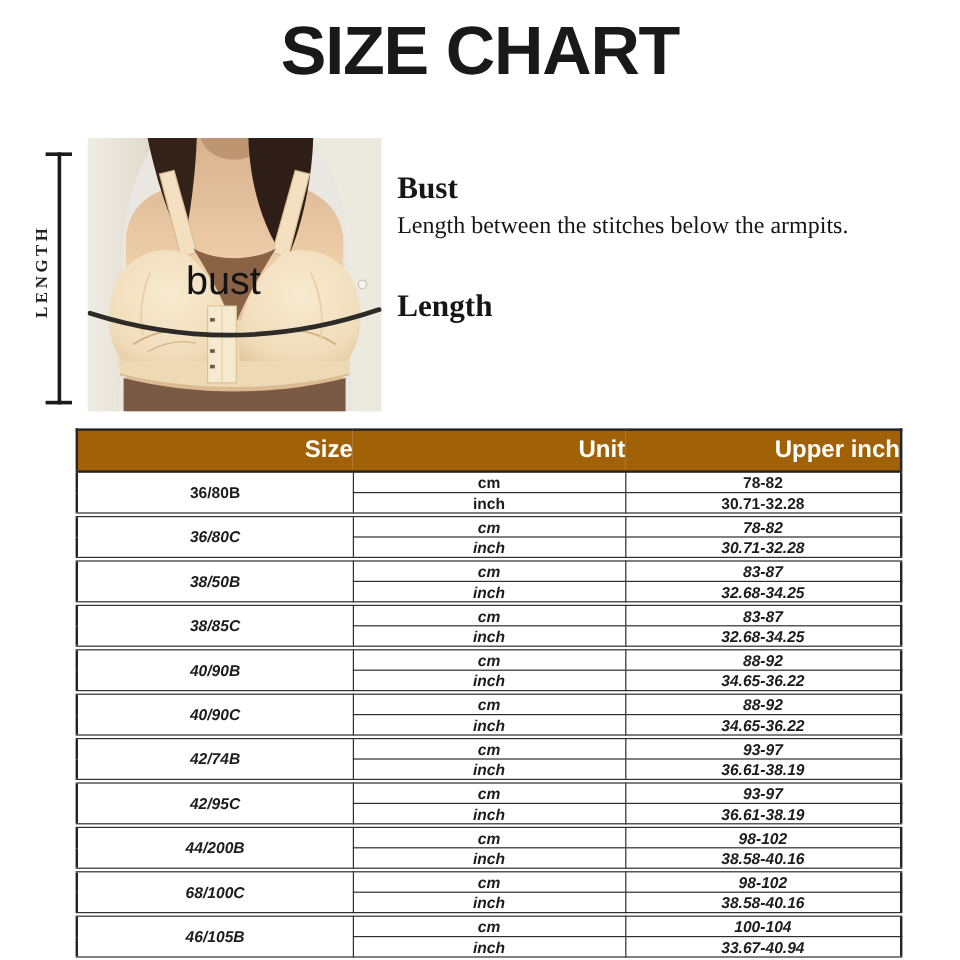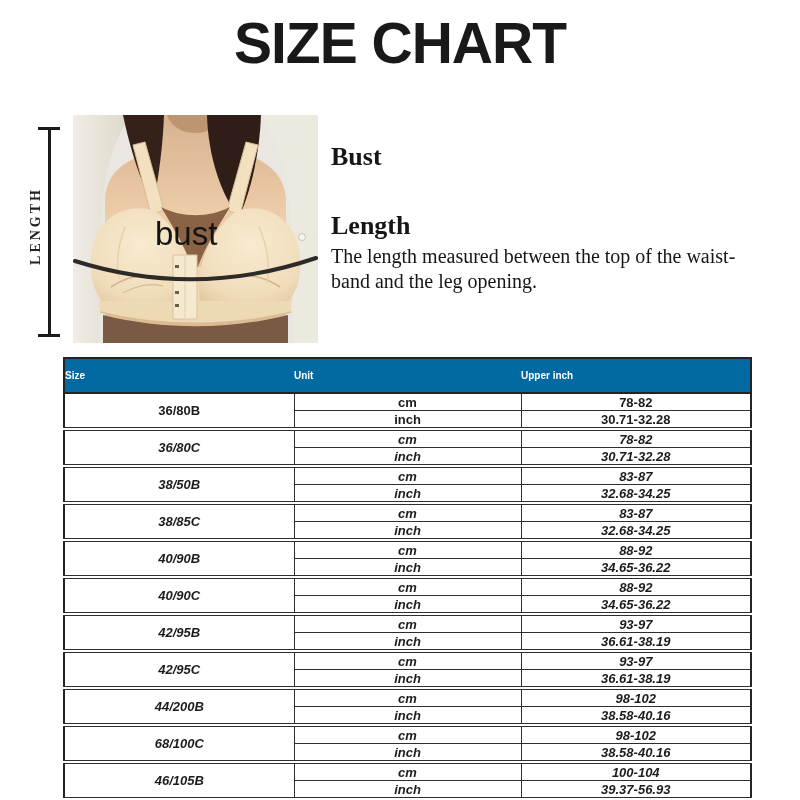--- a/index.html
+++ b/index.html
@@ -42,22 +42,22 @@
   .desc-heading { font-size: 26px; font-weight: 700; margin: 0; line-height: 1.1; }
   .desc-body   { font-size: 20px; margin: 4px 0 0 0; line-height: 25px; white-space: pre-line; }
   .desc-block + .desc-block { margin-top: 40px; }
   
   .size-table {
     position: absolute; left: 63px; top: 357px;
     border-collapse: collapse; table-layout: fixed;
     width: 687px; font-family: "Liberation Sans", sans-serif;
   }
   .size-table th {
-    background: #0369a1; color: #ffffff; font-size: 10px; font-weight: 700;
-    height: 33px; text-align: left; padding: 0;
+    background: #a16207; color: #ffffff; font-size: 20px; font-weight: 700;
+    height: 33px; text-align: right; padding: 0;
   }
   .size-table td {
     border: 1px solid #2e2e2e; height: 16px; padding: 0;
     text-align: center; font-size: 13px; font-weight: 700; color: #1c1c1c;
     background: #ffffff;
   }
   .size-table { border: 2px solid #242424; }
   .size-table thead { border-bottom: 2px solid #242424; }
   .size-table tbody + tbody { border-top: 4px double #2e2e2e; font-style: italic; }
 </style>
@@ -119,25 +119,24 @@
       <rect x="102" y="176" width="4" height="3" fill="#6e5b43"></rect>
       <rect x="102" y="189" width="4" height="3" fill="#6e5b43"></rect>
       <text x="82" y="130" font-family="Liberation Sans, sans-serif" font-size="33" fill="#131313">bust</text>
       <path d="M2,146 Q122,184 243,143" stroke="#2c2b27" stroke-width="4" fill="none" stroke-linecap="round"></path>
     </svg>
   </div>
 
   <div class="descriptions">
     <div class="desc-block">
       <p class="desc-heading">Bust</p>
+      <p class="desc-body">Length between the stitches below the armpits.</p>
     </div>
     <div class="desc-block">
       <p class="desc-heading">Length</p>
-      <p class="desc-body">The length measured between the top of the waist-
-band and the leg opening.</p>
     </div>
   </div>
 
   <table class="size-table" id="size-table">
     <colgroup>
       <col style="width:230px">
         <col style="width:227px">
         <col style="width:230px">
     </colgroup>
     <thead>
@@ -208,21 +207,21 @@
           <td>cm</td>
           <td>88-92</td>
         </tr>
         <tr>
           <td>inch</td>
           <td>34.65-36.22</td>
         </tr>
       </tbody>
       <tbody>
         <tr>
-          <td rowspan="2">42/95B</td>
+          <td rowspan="2">42/74B</td>
           <td>cm</td>
           <td>93-97</td>
         </tr>
         <tr>
           <td>inch</td>
           <td>36.61-38.19</td>
         </tr>
       </tbody>
       <tbody>
         <tr>
@@ -258,21 +257,21 @@
         </tr>
       </tbody>
       <tbody>
         <tr>
           <td rowspan="2">46/105B</td>
           <td>cm</td>
           <td>100-104</td>
         </tr>
         <tr>
           <td>inch</td>
-          <td>39.37-56.93</td>
+          <td>33.67-40.94</td>
         </tr>
       </tbody>
       <tbody>
         <tr>
           <td rowspan="2">46/105C</td>
           <td>cm</td>
           <td>100-104</td>
         </tr>
       </tbody>
     </table>

